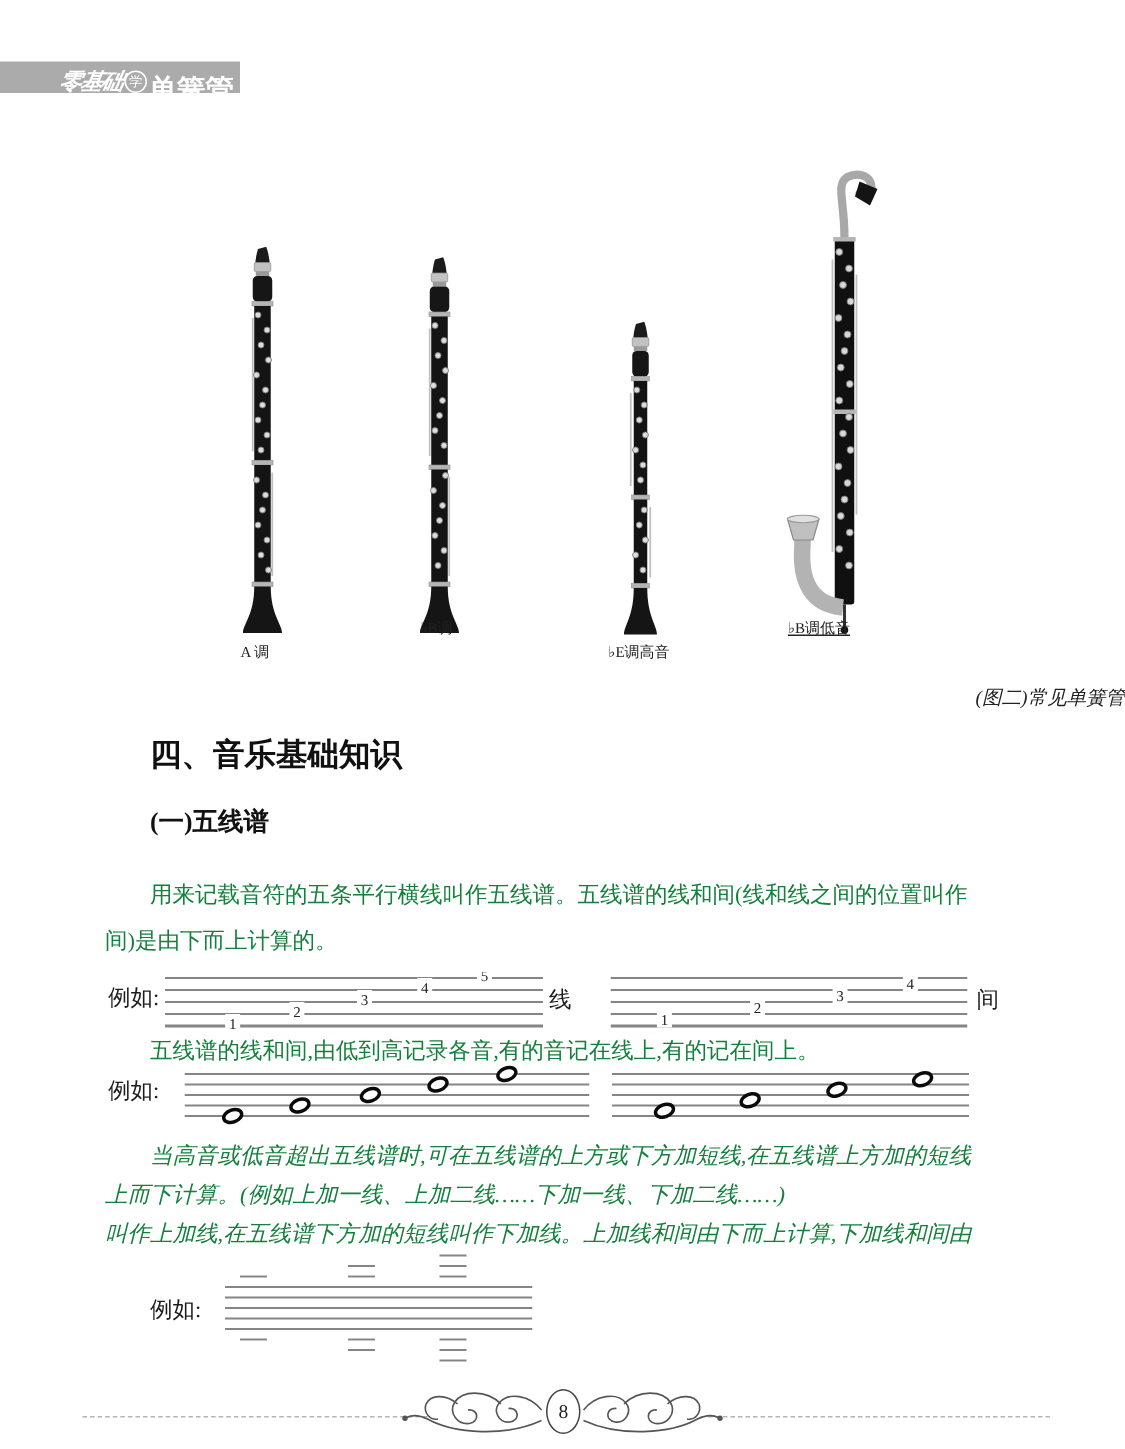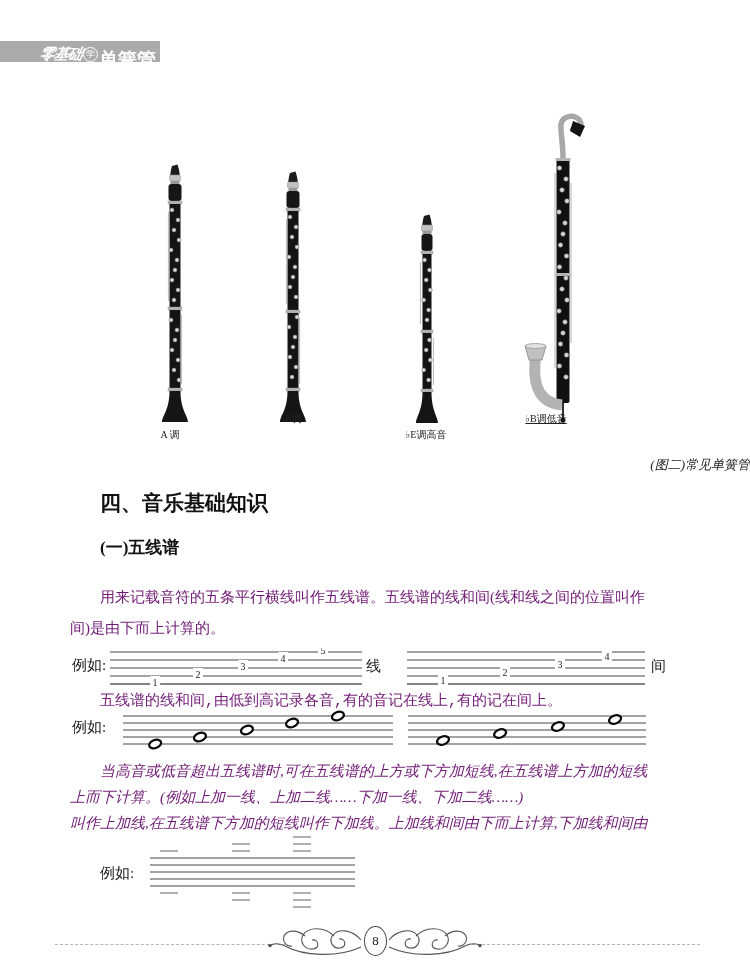--- a/index.html
+++ b/index.html
@@ -14,21 +14,21 @@
   .logo-circle{display:inline-block;width:13px;height:13px;border:1px solid #fff;border-radius:50%;
                font-size:9px;line-height:13px;text-align:center;margin:0 1px;font-family:"Liberation Sans",sans-serif;}
   .logo-title{font-family:"Liberation Sans",sans-serif;font-weight:bold;font-size:19px;letter-spacing:0px;margin-top:12px;}
   
   .clar-label{width:140px;text-align:center;font-size:10px;color:#222;}
   #caption{left:0;top:456px;width:750px;text-align:right;font-size:13px;font-style:italic;color:#222;}
   
   #h-main{left:100px;top:489px;font-family:"Liberation Sans",sans-serif;font-weight:bold;font-size:21px;color:#111;}
   #h-sub{left:100px;top:536px;font-weight:bold;font-size:17px;color:#111;}
   
-  .para{width:618px;font-size:15px;color:#701a75;}
+  .para{width:618px;font-size:15px;color:#15803d;}
   .pline{white-space:nowrap;}
   .lh31 .pline{line-height:31px;}
   .lh26 .pline{line-height:26px;font-style:italic;}
   .indent{text-indent:2em;}
   .ex-label{font-size:15px;color:#1c1c1c;}
   .staff-suffix{font-size:15px;color:#1c1c1c;}
   
   .dash{border-top:1px dashed #b5b5b5;height:0;}
   #page-badge{left:364px;top:926px;width:21px;height:28px;border:1.2px solid #444;border-radius:50%;
               background:#fff;text-align:center;line-height:28px;font-size:13px;color:#222;z-index:2;}
@@ -215,21 +215,21 @@
       <text x="35.938" y="35.5" text-anchor="middle" font-size="10" font-family="Liberation Serif, serif" fill="#222">1</text>
       <rect x="93.056" y="19" width="10" height="10" fill="#fff"></rect>
       <text x="98.056" y="27.5" text-anchor="middle" font-size="10" font-family="Liberation Serif, serif" fill="#222">2</text>
       <rect x="148.034" y="11" width="10" height="10" fill="#fff"></rect>
       <text x="153.034" y="19.5" text-anchor="middle" font-size="10" font-family="Liberation Serif, serif" fill="#222">3</text>
       <rect x="194.92" y="3" width="10" height="10" fill="#fff"></rect>
       <text x="199.92" y="11.5" text-anchor="middle" font-size="10" font-family="Liberation Serif, serif" fill="#222">4</text>
     </svg>
   <div class="abs staff-suffix" style="left:651px;top:657px;">间</div>
 
-  <div class="abs para" style="left:70px;top:691px;font-family:Liberation Mono, monospace;">
+  <div class="abs para" style="left:70px;top:691px;">
     <div class="pline indent">五线谱的线和间,由低到高记录各音,有的音记在线上,有的记在间上。</div>
   </div>
 
   <div class="abs ex-label" style="left:72px;top:718px;">例如:</div>
   <svg id="staff2a" class="abs" style="left:123px;top:707px;" width="270" height="46">
       <line x1="0" y1="9" x2="270" y2="9" stroke="#858585" stroke-width="1.3"></line>
       <line x1="0" y1="16" x2="270" y2="16" stroke="#858585" stroke-width="1.3"></line>
       <line x1="0" y1="23" x2="270" y2="23" stroke="#858585" stroke-width="1.3"></line>
       <line x1="0" y1="30" x2="270" y2="30" stroke="#858585" stroke-width="1.3"></line>
       <line x1="0" y1="37" x2="270" y2="37" stroke="#858585" stroke-width="1.3"></line>

